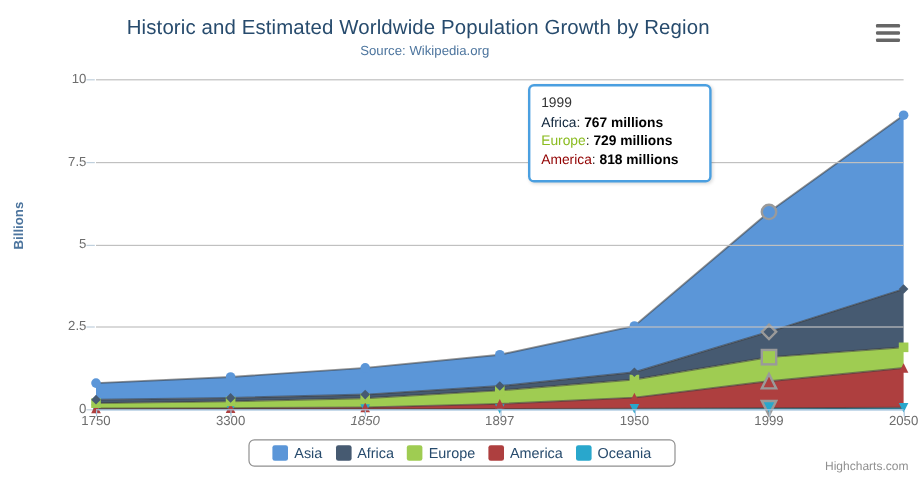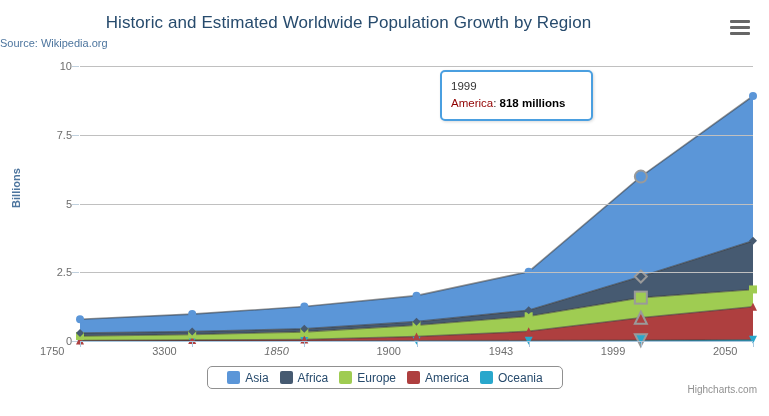--- a/index.html
+++ b/index.html
@@ -30,20 +30,21 @@
     color: #274b6d;
     font-family: "Liberation Sans", sans-serif;
     letter-spacing: 0.1px;
     white-space: nowrap;
   }
   #chart-subtitle {
     position: absolute;
     left: 0;
     top: 37px;
     width: 708px;
+    text-align: center;
     font-size: 11px;
     color: #4d759e;
     font-family: "Liberation Sans", sans-serif;
   }
 
   
   #context-button {
     position: absolute;
     right: 17px;
     top: 17px;
@@ -127,20 +128,21 @@
     font-family: "Liberation Sans", sans-serif;
     transform: rotate(-90deg);
   }
 
   
   .xtick-label {
     position: absolute;
     top: 345px;
     width: 80px;
     margin-left: -40px;
+    text-align: center;
     font-size: 11px;
     color: #6d6d6d;
     font-family: "Liberation Sans", sans-serif;
   }
   .xtick-mark {
     position: absolute;
     top: 342px;
     width: 1px;
     height: 5px;
     background: #a8c6de;
@@ -311,20 +313,22 @@
       <div class="gridline" style="top: 137.5px;"></div>
       <div class="gridline" style="top: 68.75px;"></div>
       <div class="gridline" style="top: 0px;"></div>
     </div>
 
   <div id="xtick-wrap"></div>
 
   <div id="tooltip">
     <div class="tt-header">1999</div>
     <div id="tooltip-rows">
+        <div class="tt-row"><span class="tt-name" style="color: rgb(13, 35, 58);">Africa</span><span>: </span><span class="tt-value">767 millions</span></div>
+        <div class="tt-row"><span class="tt-name" style="color: rgb(139, 188, 33);">Europe</span><span>: </span><span class="tt-value">729 millions</span></div>
         <div class="tt-row"><span class="tt-name" style="color: rgb(145, 0, 0);">America</span><span>: </span><span class="tt-value">818 millions</span></div>
       </div>
   </div>
 
   <div id="legend">
       <div class="legend-item">
         <span class="legend-swatch" style="background: rgb(91, 150, 216);"></span>
         <span>Asia</span>
       </div>
       <div class="legend-item">
@@ -346,21 +350,21 @@
     </div>
 
   <div id="credits">Highcharts.com</div>
 
 <div class="xtick-label" style="left: 80px;">1750</div>
     <div class="xtick-mark" style="left: 80px;"></div>
     <div class="xtick-label" style="left: 192.167px;">3300</div>
     <div class="xtick-mark" style="left: 192.167px;"></div>
     <div class="xtick-label" style="left: 304.333px; font-style: italic;">1850</div>
     <div class="xtick-mark" style="left: 304.333px;"></div>
-    <div class="xtick-label" style="left: 416.5px;">1900</div>
+    <div class="xtick-label" style="left: 416.5px;">1897</div>
     <div class="xtick-mark" style="left: 416.5px;"></div>
-    <div class="xtick-label" style="left: 528.667px;">1943</div>
+    <div class="xtick-label" style="left: 528.667px;">1950</div>
     <div class="xtick-mark" style="left: 528.667px;"></div>
     <div class="xtick-label" style="left: 640.833px;">1999</div>
     <div class="xtick-mark" style="left: 640.833px;"></div>
     <div class="xtick-label" style="left: 753px;">2050</div>
     <div class="xtick-mark" style="left: 753px;"></div>
   </div>
 
 </body></html>

